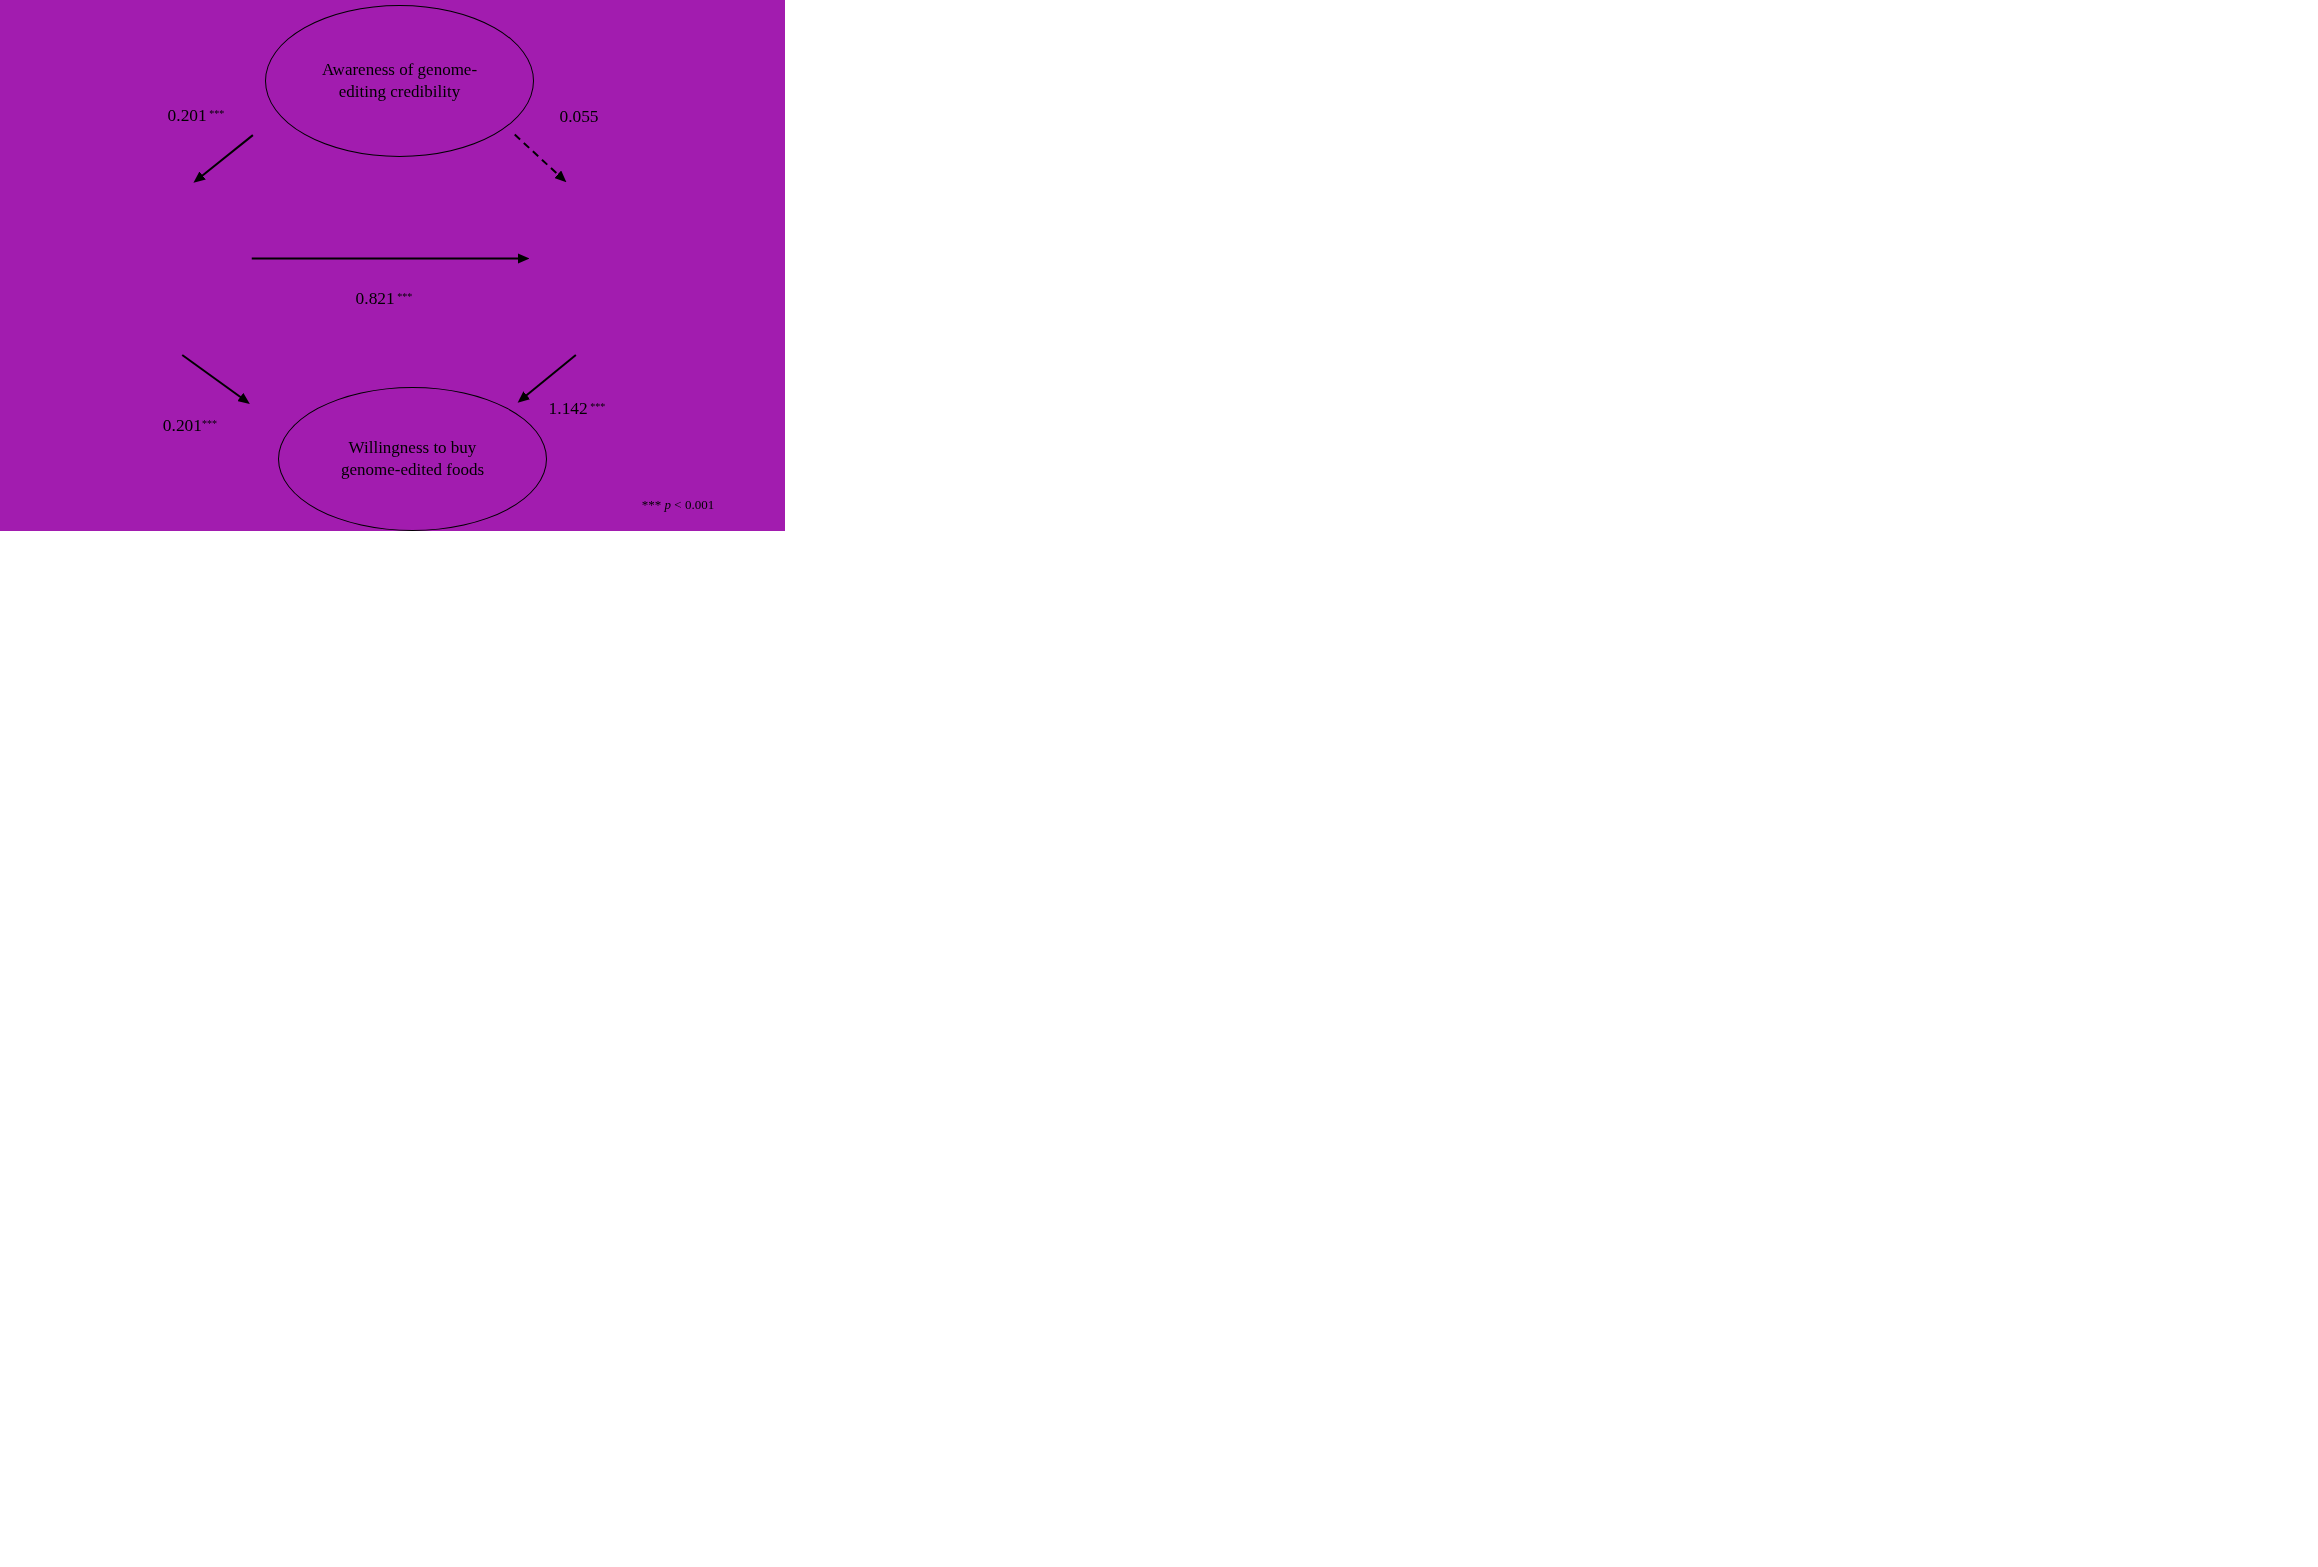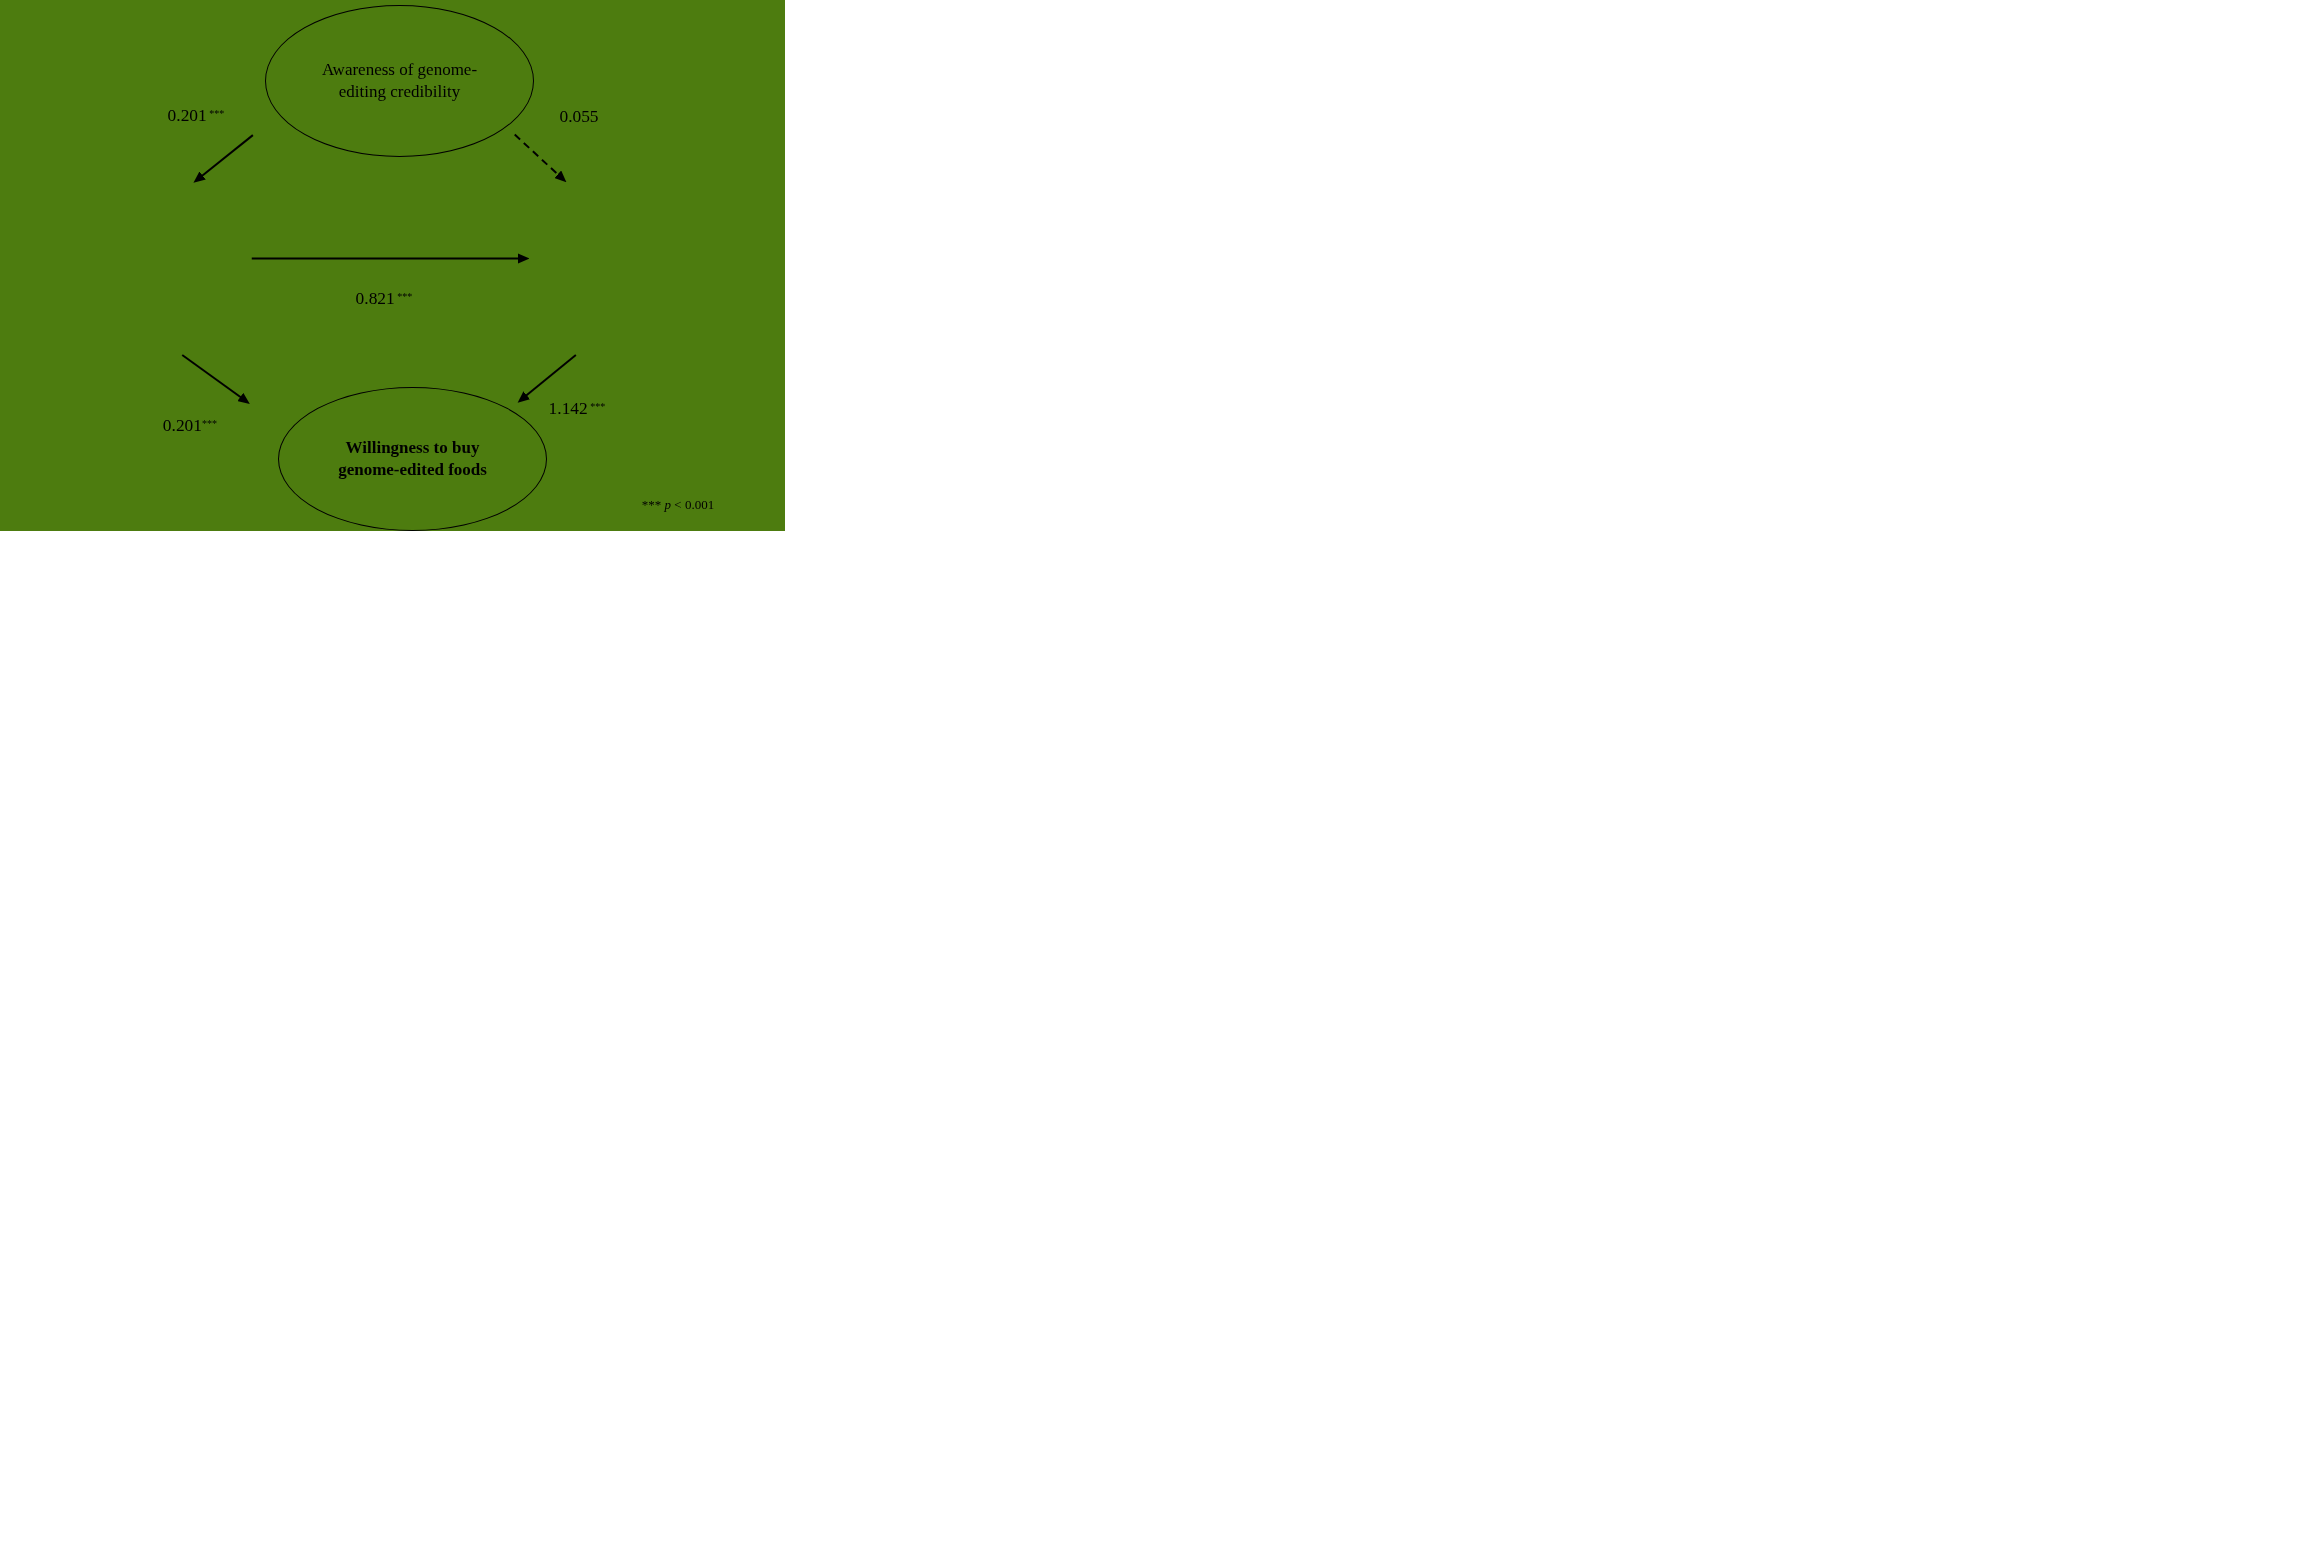--- a/index.html
+++ b/index.html
@@ -4,21 +4,21 @@
 <style>
   html, body {
     margin: 0;
     padding: 0;
     background: #ffffff;
   }
   .canvas {
     position: relative;
     width: 785px;
     height: 531px;
-    background: #4d7c0f;
+    background: #a21caf;
     font-family: "Liberation Serif", "DejaVu Serif", serif;
     color: #000000;
     overflow: hidden;
   }
   .arrow-layer {
     position: absolute;
     left: 0; top: 0;
     width: 785px;
     height: 531px;
   }
@@ -31,21 +31,21 @@
     align-items: center;
     justify-content: center;
     text-align: center;
     font-size: 17px;
     line-height: 22px;
     background: transparent;
   }
   .node-awareness   { left: 265px; top: 4.5px;   width: 267px; height: 150px; }
   .node-information { left: 1.1px;   top: 187px; width: 251px; height: 157px; }
   .node-perceived   { left: 543px; top: 195px; width: 241px; height: 155px; }
-  .node-willingness { left: 278px; top: 387px; width: 267px; height: 142px; font-weight: bold; }
+  .node-willingness { left: 278px; top: 387px; width: 267px; height: 142px; }
   .coef-label {
     position: absolute;
     transform: translate(-50%, -50%);
     white-space: nowrap;
     font-size: 17.4px;
     line-height: 1;
   }
   .coef-label sup {
     font-size: 0.58em;
     vertical-align: 0.45em;

